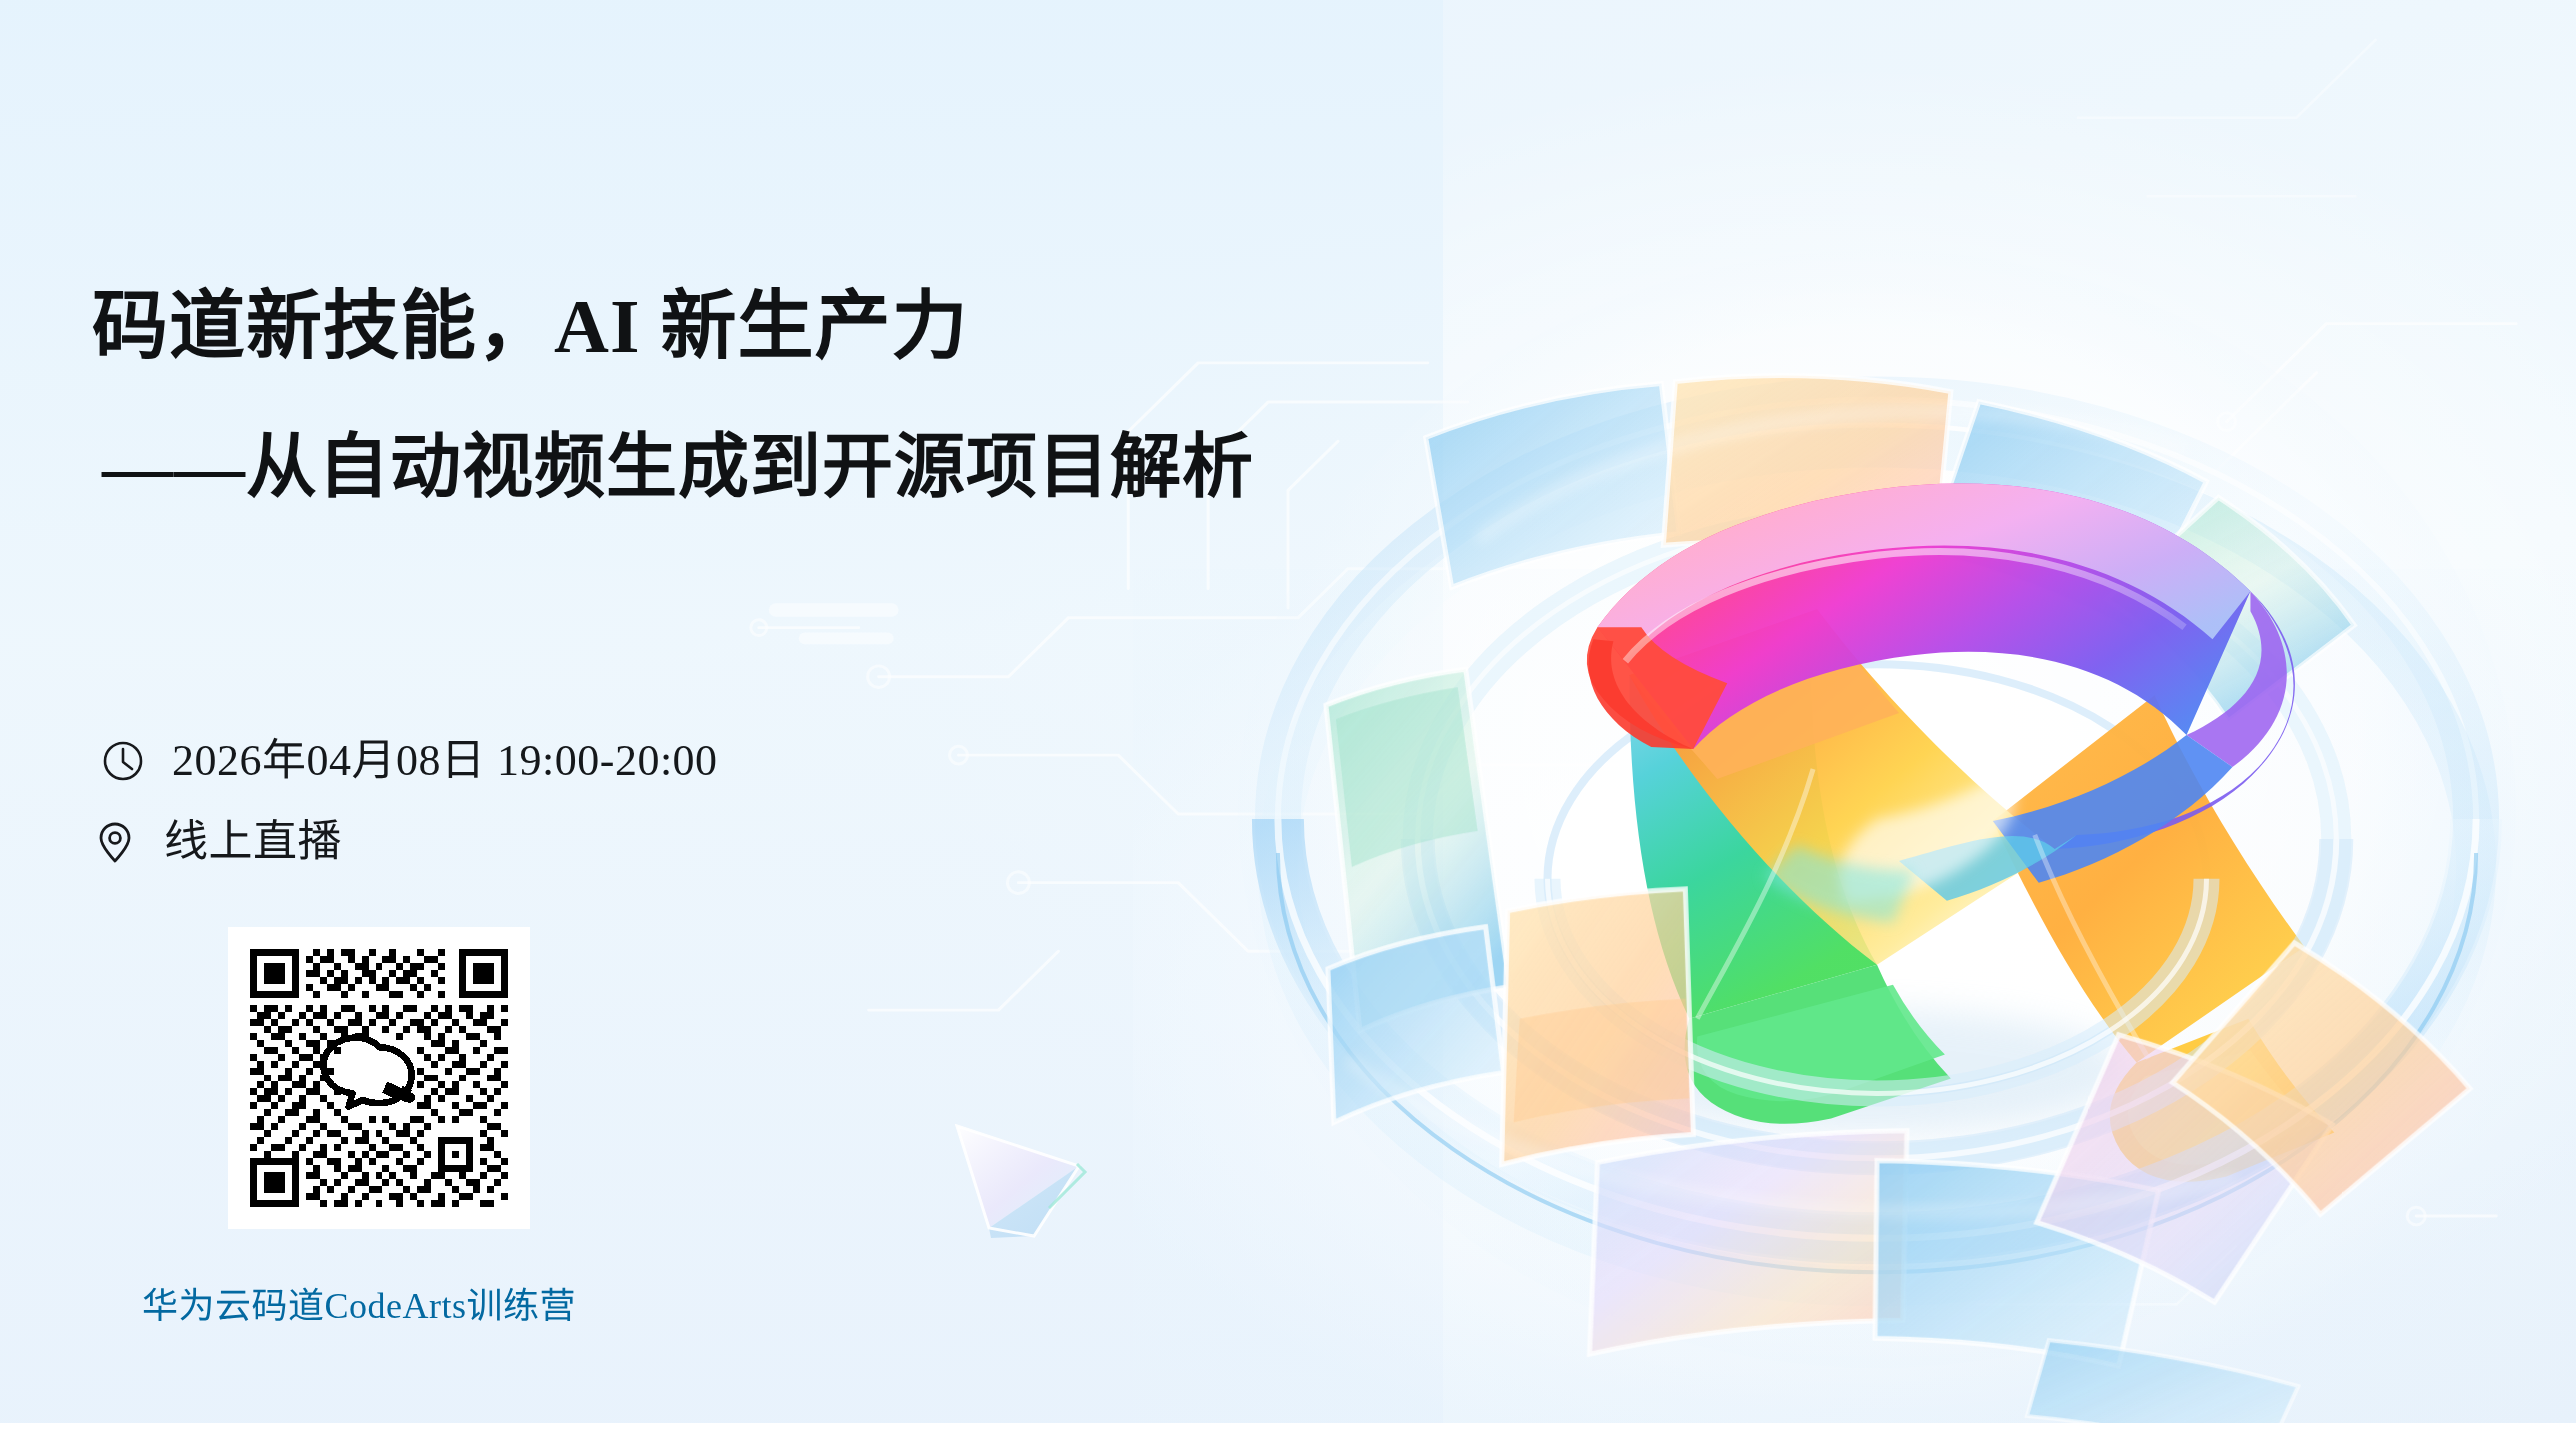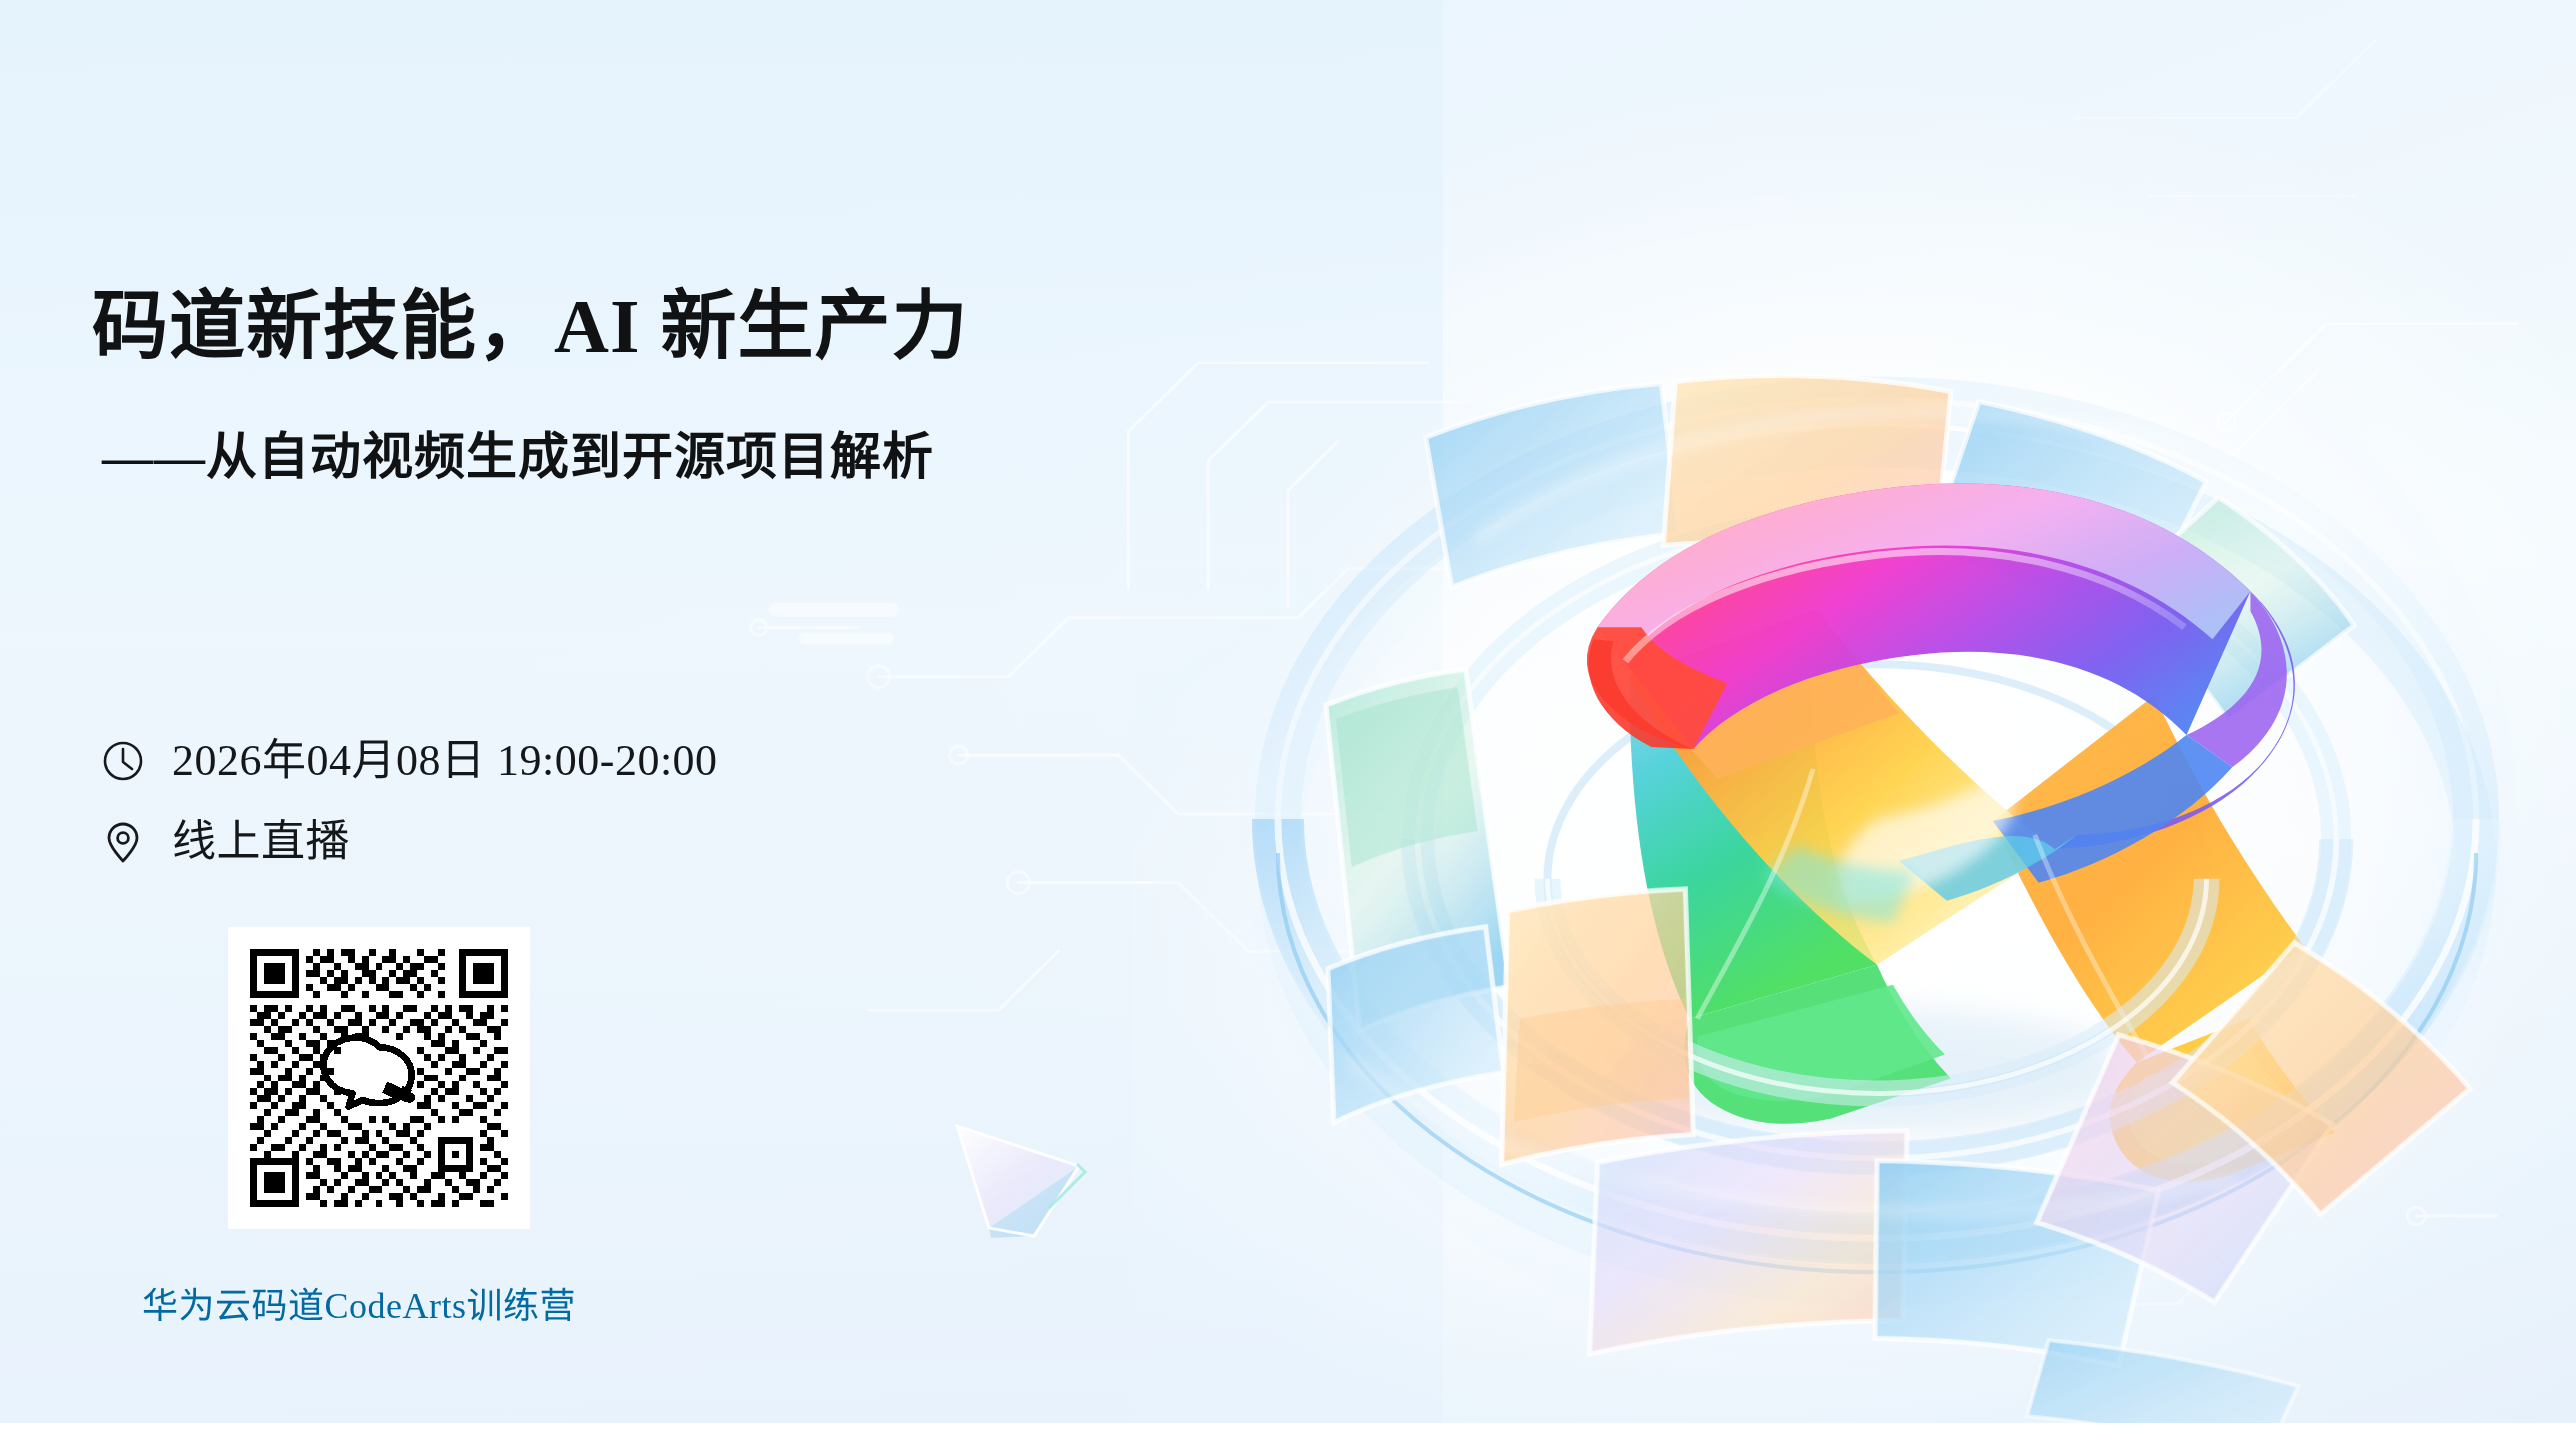--- a/index.html
+++ b/index.html
@@ -63,34 +63,34 @@
     font-size: 74px;
     line-height: 1.0;
     font-weight: 700;
     color: #101214;
     letter-spacing: 1px;
     white-space: nowrap;
     margin: 0;
   }
   .title-line.t1 { font-size: 76px; }
   .title-line.t2 {
-    font-size: 51px;
+    font-size: 71px;
     margin-top: 68px;
     margin-left: 10px;
   }
 
   .meta-row {
     position: absolute;
     display: flex;
     align-items: center;
     gap: 26px;
     color: #17191c;
   }
   .meta-row.time { left: 100px; top: 717px; margin-top: 21px; }
-  .meta-row.place { left: 100px; top: 819px; }
+  .meta-row.place { left: 92px; top: 819px; }
 
   .meta-icon {
     width: 46px; height: 46px;
     flex: 0 0 46px;
     display: block;
   }
   .meta-icon svg { display: block; width: 46px; height: 46px; }
   .meta-text {
     font-size: 44px;
     line-height: 1;

